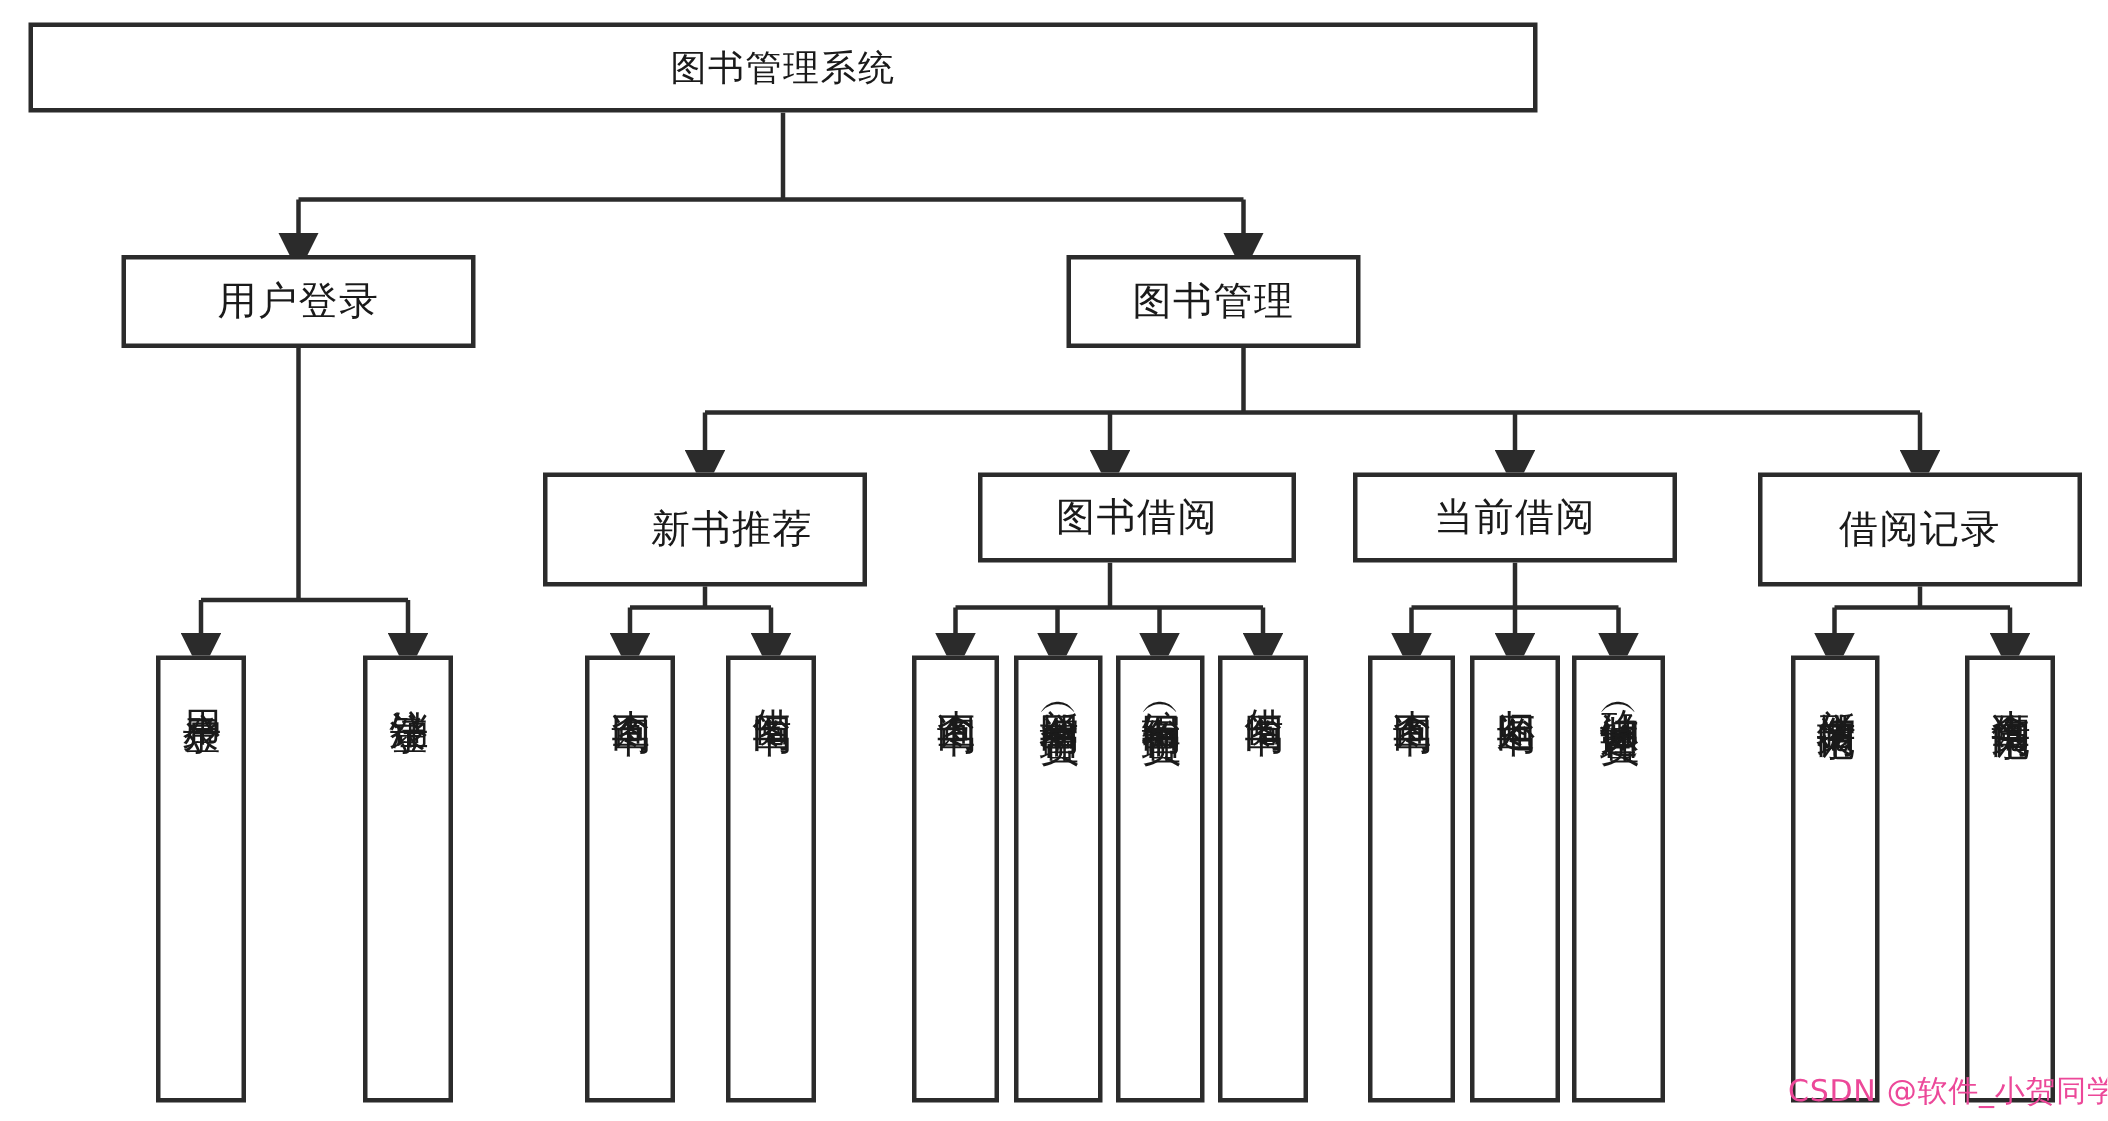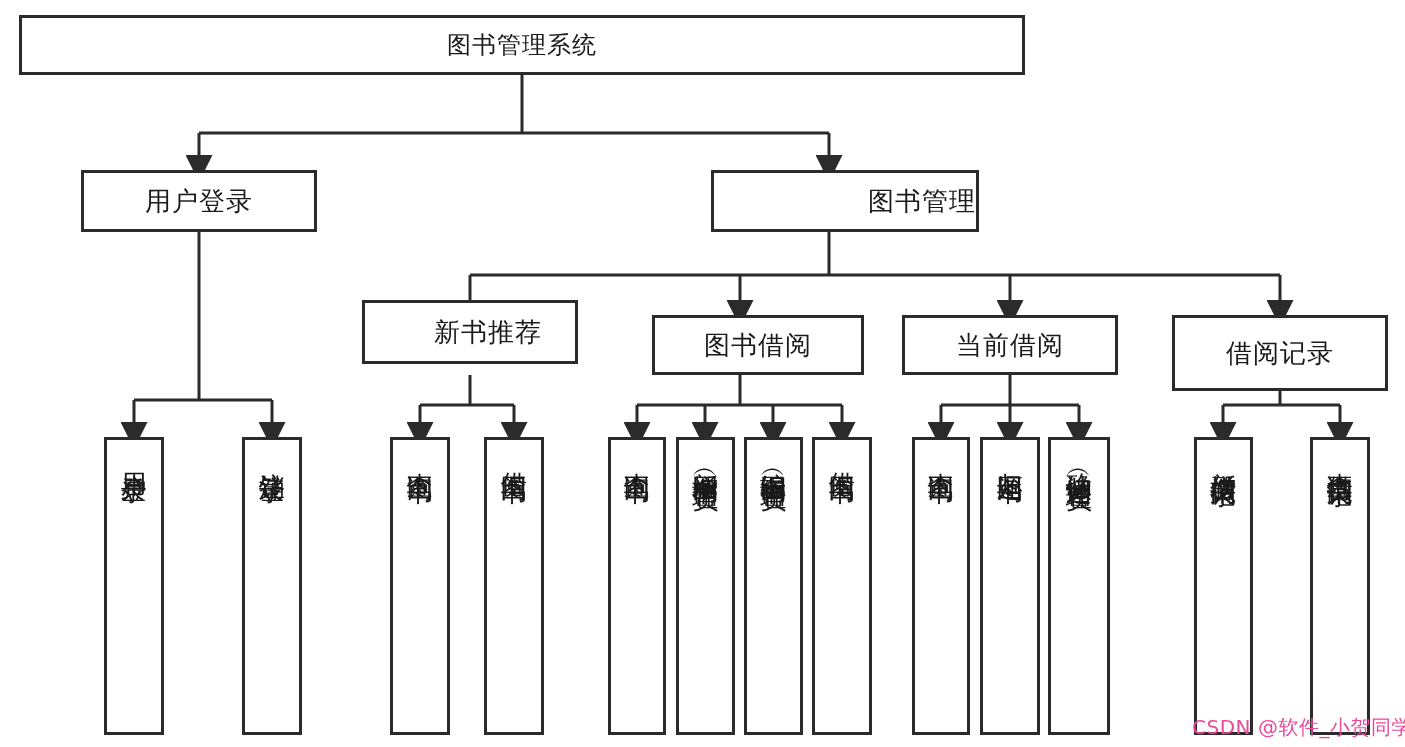--- a/index.html
+++ b/index.html
@@ -121,25 +121,25 @@
     </g>
   </svg>
 
   <div class="node root horiz" style="left: 19px; top: 15px; width: 1006px; height: 60px;">
     <span>图书管理系统</span>
   </div>
 
   <div class="node horiz" style="left: 81px; top: 170px; width: 236px; height: 62px;">
     <span>用户登录</span>
   </div>
-  <div class="node horiz" style="left: 711px; top: 170px; width: 268px; height: 62px; justify-content: flex-end;">
+  <div class="node horiz" style="left: 711px; top: 170px; width: 196px; height: 62px;">
     <span>图书管理</span>
   </div>
 
-  <div class="node horiz" style="left: 362px; top: 300px; width: 216px; height: 64px; padding-left: 36px;">
+  <div class="node horiz" style="left: 362px; top: 315px; width: 216px; height: 76px; padding-left: 36px;">
     <span>新书推荐</span>
   </div>
   <div class="node horiz" style="left: 652px; top: 315px; width: 212px; height: 60px;">
     <span>图书借阅</span>
   </div>
   <div class="node horiz" style="left: 902px; top: 315px; width: 216px; height: 60px; text-align: center;">
     <span>当前借阅</span>
   </div>
   <div class="node horiz" style="left: 1172px; top: 315px; width: 216px; height: 76px;">
     <span>借阅记录</span>

